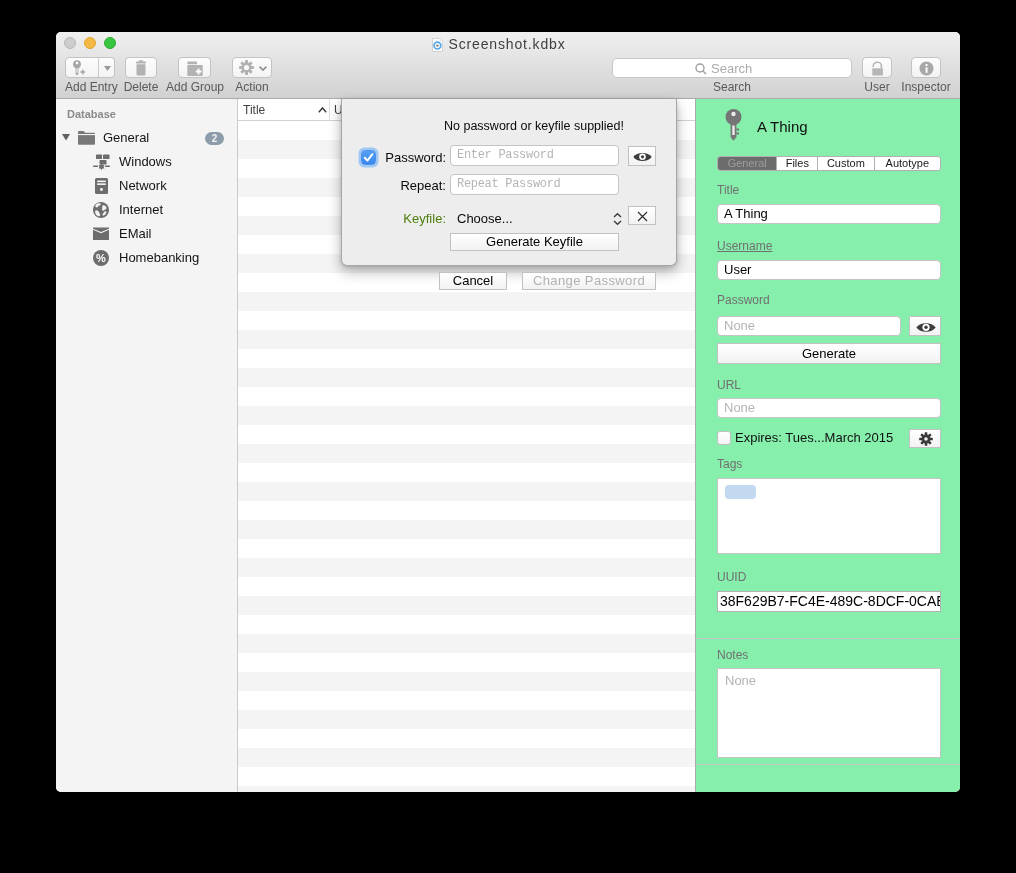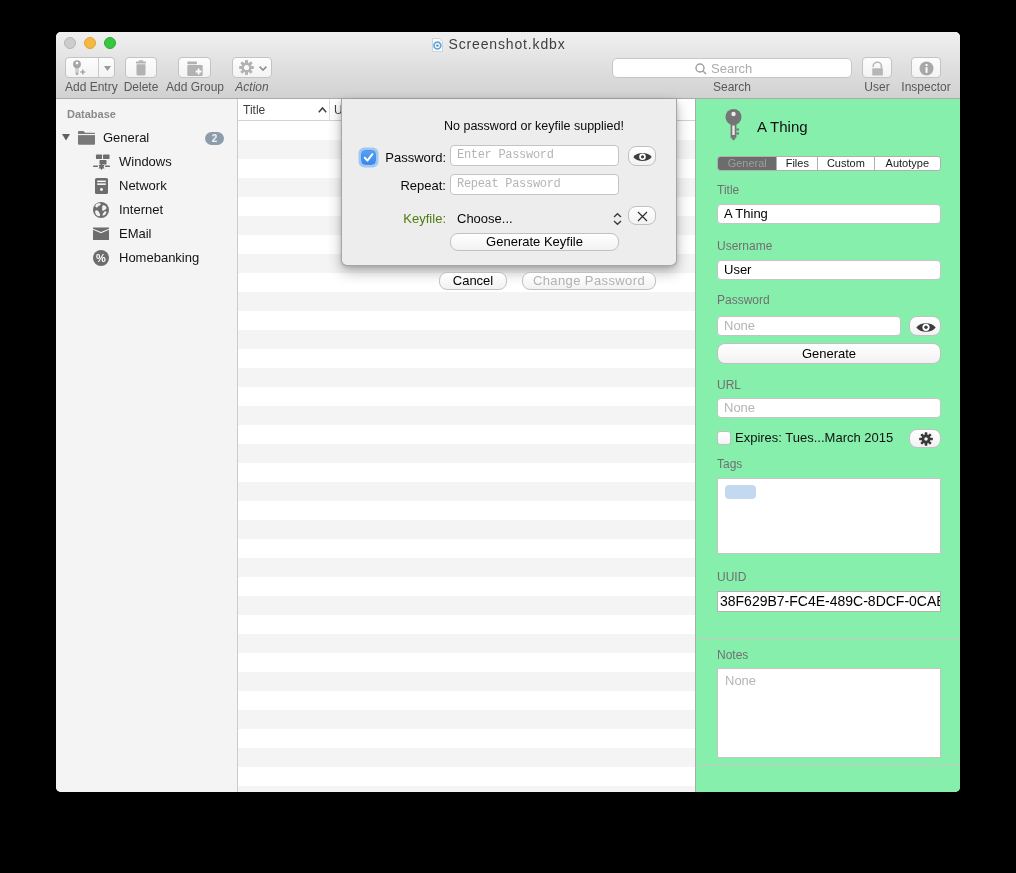--- a/index.html
+++ b/index.html
@@ -37,21 +37,21 @@
 #rows { position:absolute; left:0; top:22px; width:457px; height:671px;
   background:repeating-linear-gradient(#fff 0, #fff 19px, #f4f4f4 19px, #f4f4f4 38px); }
 #inspector { position:absolute; left:639px; top:0; width:265px; height:693px;
   background:#86efac; border-left:1px solid #ababab; font-size:13px; }
 
 .field { position:absolute; background:#fff; border:1px solid #c4c4c4; border-radius:4px;
   font-size:13px; color:#000; line-height:18px; padding-left:6px; white-space:nowrap;
   overflow:hidden; }
 .ph { color:#b4b4b4; }
 .label { position:absolute; font-size:12px; color:#707070; }
-.btn { position:absolute; border:1px solid #c1c1c1; border-radius:8px;
+.btn { position:absolute; border:1px solid #c1c1c1; border-radius:0;
   background:linear-gradient(#ffffff,#f2f2f2); font-size:13px; color:#000;
   text-align:center; }
 .cb { position:absolute; width:14px; height:14px; border:1px solid #c0c0c0;
   border-radius:3px; background:linear-gradient(#fff,#f4f4f4); }
 .cb.on { background:linear-gradient(#55a0f0,#3b88ee); border:1px solid #4a90ee;
   box-shadow:0 0 0 2.5px rgba(140,190,245,.8); border-radius:3.5px; }
 
 #tabs { position:absolute; left:21px; top:57px; width:224px; height:15px;
   display:flex; border:1px solid #b0b0b0; border-radius:3px; overflow:hidden;
   font-size:11px; line-height:13px; text-align:center; background:#fff; color:#1a1a1a; }
@@ -146,21 +146,21 @@
                 </g>
               <circle cx="0" cy="0" r="5"></circle>
               <circle cx="0" cy="0" r="2.6" fill="#fafafa"></circle>
             </g>
           </g>
         </svg>
         <svg width="8" height="5" viewBox="0 0 8 5" style="left:26px; top:8px;">
           <path d="M0.6 0.6 L4 4 L7.4 0.6" stroke="#8f8f8f" stroke-width="1.6" fill="none"></path>
         </svg>
       </div>
-      <div class="tlabel" style="left:176px; width:40px;font-style:italic;">Action</div>
+      <div class="tlabel" style="left:176px; width:40px;">Action</div>
 
       <div id="search">
         <svg width="12" height="12" viewBox="0 0 12 12" style="left:82px; top:4px;">
           <circle cx="5" cy="5" r="4" fill="none" stroke="#9e9e9e" stroke-width="1.4"></circle>
           <line x1="8" y1="8" x2="11" y2="11" stroke="#9e9e9e" stroke-width="1.4"></line>
         </svg>
         <span class="abs" style="left:98px; top:2px;">Search</span>
       </div>
       <div class="tlabel" style="left:556px; width:240px;">Search</div>
 
@@ -266,21 +266,21 @@
         </svg>
         <div class="abs" style="left:61px; top:19px; font-size:15px; color:#111;">A Thing</div>
         <div id="tabs">
           <div style="width:59px; background:#6c6c6c; color:#9d9d9d;">General</div>
           <div style="width:41px;">Files</div>
           <div style="width:57px;">Custom</div>
           <div style="width:67px;">Autotype</div>
         </div>
         <div class="label" style="left:21px; top:84px;">Title</div>
         <div class="field" style="left:21px; top:105px; width:224px; height:20px;">A Thing</div>
-        <div class="label" style="left:21px; top:140px;">Username</div>
+        <div class="label" style="left:21px; top:140px;text-decoration:underline;">Username</div>
         <div class="field" style="left:21px; top:161px; width:224px; height:20px;">User</div>
         <div class="label" style="left:21px; top:194px;">Password</div>
         <div class="field ph" style="left:21px; top:217px; width:184px; height:20px;">None</div>
         <div class="btn" style="left:213px; top:217px; width:32px; height:20px;">
           <svg width="20" height="13" viewBox="0 0 20 13" style="left:6px; top:4px;">
             <path d="M0.3 6.5 C4 0.8 16 0.8 19.7 6.5 C16 12.2 4 12.2 0.3 6.5 z" fill="#3d3d3d"></path>
             <circle cx="10" cy="6.3" r="3.6" fill="#fff"></circle>
             <circle cx="10" cy="6.3" r="1.7" fill="#3d3d3d"></circle>
           </svg>
         </div>

